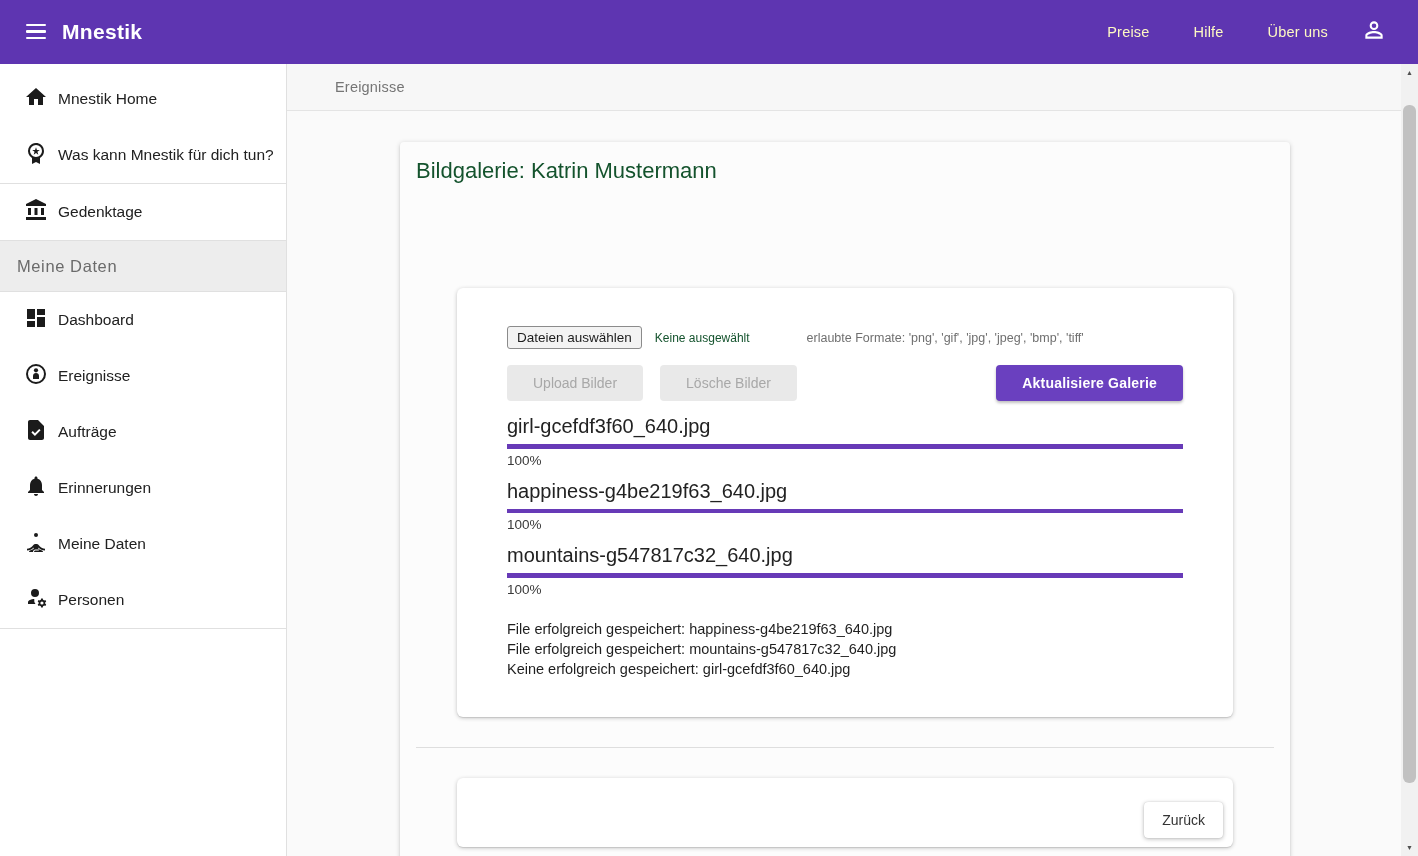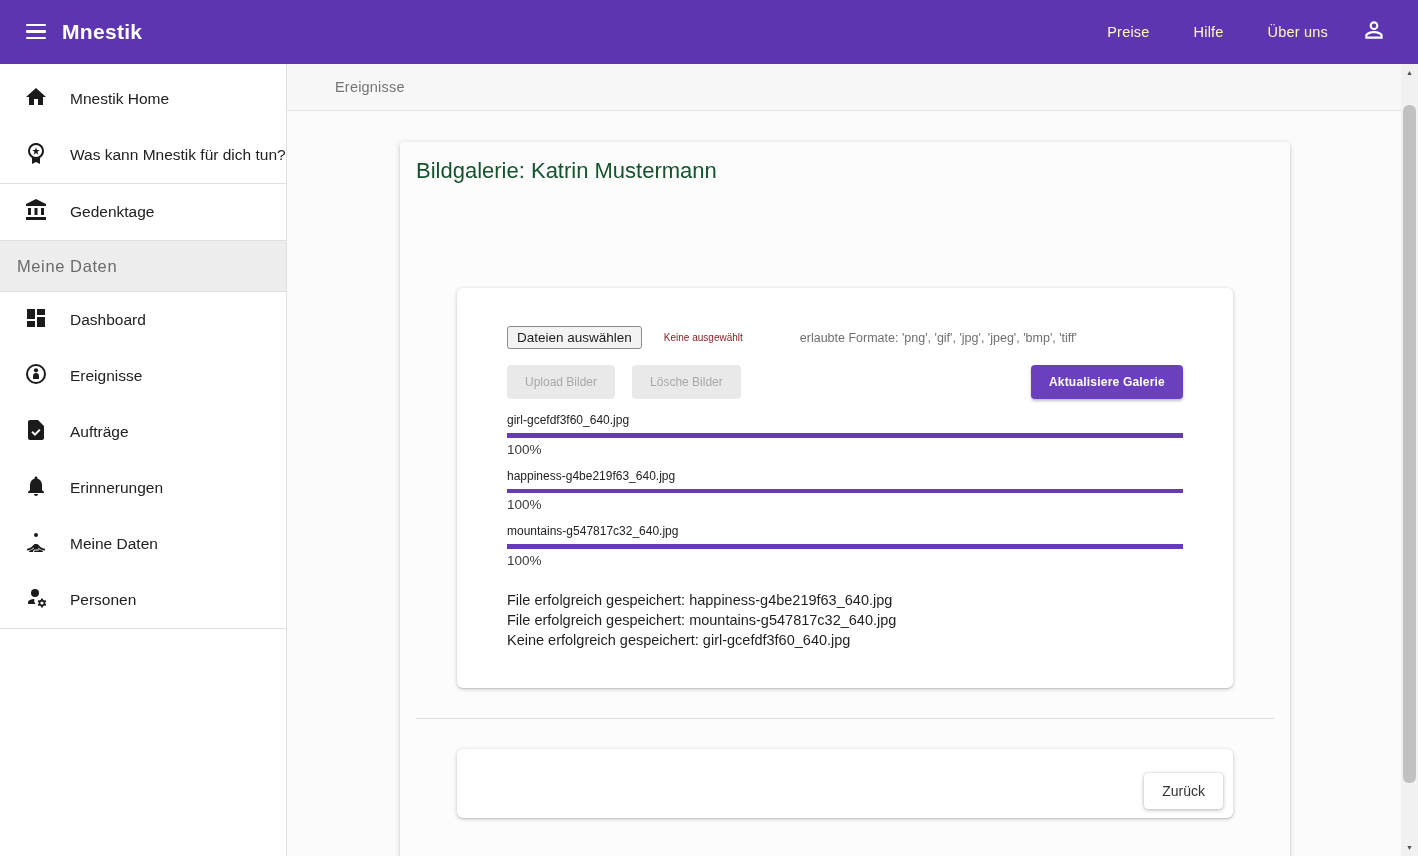--- a/index.html
+++ b/index.html
@@ -16,21 +16,21 @@
   .header-nav { display:flex; align-items:center; gap:44px; margin-right:26px; }
   .header-link { color:#fef9c3; font-size:14.5px; font-weight:normal; letter-spacing:.2px; cursor:pointer; }
   .account-btn { width:40px; height:40px; display:flex; align-items:center; justify-content:center; cursor:pointer; margin-right:8px; }
   .account-btn svg { width:26px; height:26px; fill:#fff; }
 
   
   .body-row { display:flex; height:792px; }
 
   
   .sidebar { width:287px; background:#fff; border-right:1px solid var(--divider,#e0e0e0); padding-top:7px; flex-shrink:0; }
-  .side-item { height:56px; display:flex; align-items:center; padding-left:24px; cursor:pointer; gap:22px; }
+  .side-item { height:56px; display:flex; align-items:center; padding-left:24px; cursor:pointer; gap:10px; }
   .side-item svg { width:24px; height:24px; fill:#1b1b1b; flex-shrink:0; }
   .side-label { font-size:15.5px; color:#212121; }
   .side-divider { border-top:1px solid var(--divider,#e0e0e0); }
   .side-section { height:52px; background:#ededed; border-top:1px solid var(--divider,#e0e0e0); border-bottom:1px solid var(--divider,#e0e0e0); display:flex; align-items:center; padding-left:17px; }
   .side-section span { color:#6b6b6b; font-size:16.5px; letter-spacing:.6px; }
 
   
   .content { flex:1; display:flex; }
   .main-col { flex:1; display:flex; flex-direction:column; background:var(--page_bg,#fafafa); overflow:hidden; }
   .tabbar { height:47px; background:var(--tabbar_bg,#f7f7f7); border-bottom:1px solid #e4e4e4; display:flex; align-items:center; padding-left:32px; gap:36px; flex-shrink:0; }
@@ -39,32 +39,32 @@
 
   .outer-card { margin:31px 0 0 113px; width:890px; height:1100px; background:#fcfcfc; border-radius:4px;
                 box-shadow:0 1px 5px rgba(0,0,0,.18), 0 2px 2px rgba(0,0,0,.10); padding:14px 16px 0; }
   .page-title { font-size:22px; font-weight:500; color:#14532d; line-height:30px; }
 
   .card { background:#fff; border-radius:6px; box-shadow:0 1px 4px rgba(0,0,0,.22), 0 1px 1px rgba(0,0,0,.1); }
   .card-upload { margin:102px 41px 0; padding:38px 50px 38px; }
 
   .file-row { display:flex; align-items:center;gap:13px; }
   .file-btn { border:1px solid #8b8b8b; background:#f3f3f3; border-radius:3px; padding:3px 9px; font-size:13.5px; color:#1c1c1c; cursor:pointer; }
-  .file-status { margin-left:9px; font-size:10px; color:#7f1d1d; }
+  .file-status { font-size:12px; color:#14532d; }
   .formats-hint { margin-left:44px; font-size:12.5px; color:var(--muted_text,#6f6f6f); }
 
   .btn-row { display:flex; align-items:center; margin-top:16px; }
-  .btn { border:none; border-radius:4px; font-family:inherit; font-size:12px; padding:10px 18px; cursor:pointer; }
+  .btn { border:none; border-radius:4px; font-family:inherit; font-size:14px; padding:10px 26px; cursor:pointer; }
   .btn-disabled { background:var(--disabled_bg,#e9e9e9); color:var(--disabled_text,#a8a8a8); margin-right:17px; }
   .btn-primary { background:var(--accent_button,#6a40bf); color:#fff; font-weight:bold; box-shadow:0 2px 3px rgba(0,0,0,.25); letter-spacing:.2px; }
 
   .progress-list { margin-top:14px; }
   .progress-item { margin-top:12px; }
   .progress-item:first-child { margin-top:0; }
-  .progress-name { font-size:12px; color:#222; }
+  .progress-name { font-size:20px; color:#222; }
   .progress-track { margin-top:6px; height:4.5px; background:transparent; }
   .progress-fill { height:100%; background:var(--accent,#673ab7); }
   .progress-pct { margin-top:4px; font-size:13.5px; color:#3a3a3a; }
 
   .messages { margin-top:22px; }
   .message-line { font-size:14.5px; color:#1f1f1f; line-height:20px; }
 
   .section-hr { border:none; border-top:1px solid #dedede; margin:30px 0 0; }
 
   .card-footer { margin:30px 41px 0; height:69px; position:relative; }

